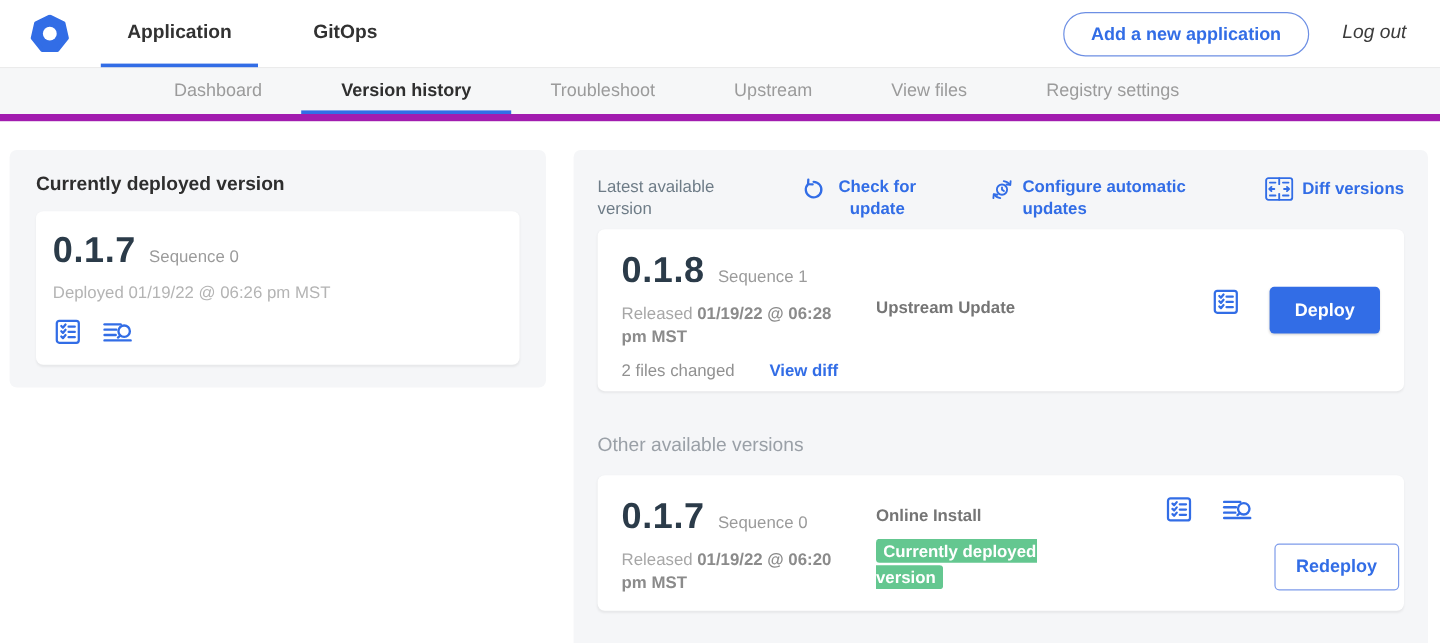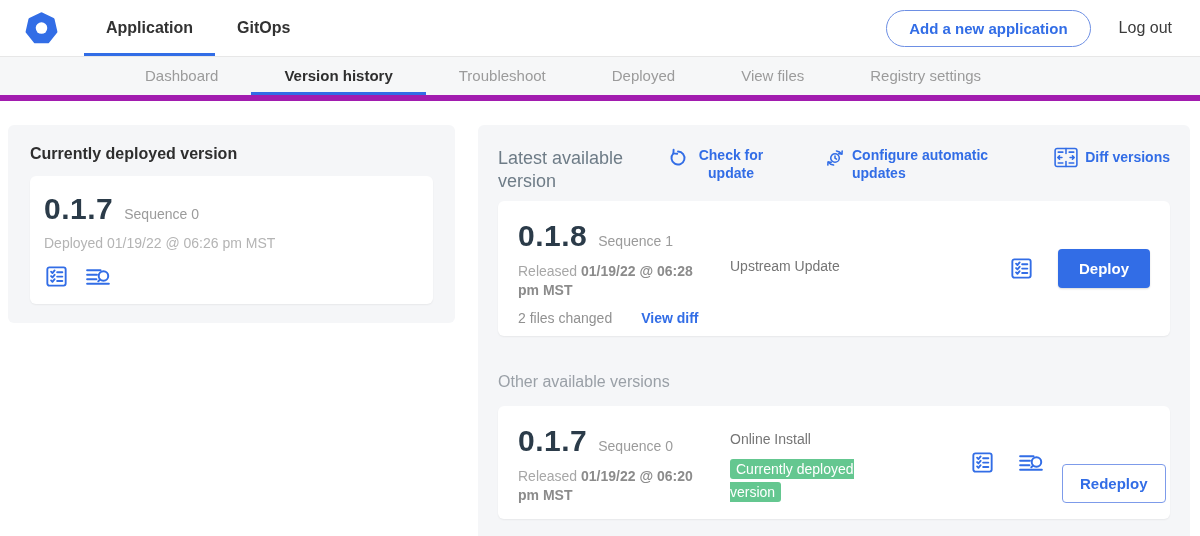--- a/index.html
+++ b/index.html
@@ -3,29 +3,29 @@
 <meta charset="utf-8">
 <style>
   * { margin:0; padding:0; box-sizing:border-box; }
   body { background:#fff; font-family:"Liberation Sans", sans-serif; }
   .app { position:relative; width:1200px; height:536px; background:#fff; overflow:hidden; }
 
   
   .navbar { display:flex; align-items:center; height:57px; padding-left:25px; padding-right:28px;
             background:#fff; border-bottom:1px solid #e7e7e7; }
   .logo { width:33px; height:33px; margin-right:26px; cursor:pointer; }
-  .nav-tabs { display:flex; height:100%; }
+  .nav-tabs { display:flex; height:100%;gap:24px; }
   .nav-tab { display:flex; align-items:center; height:100%; padding:0 22px; font-size:16px;
              font-weight:600; color:#323232; cursor:pointer; border-bottom:3px solid transparent;
              padding-top:3px; }
   .nav-tab.active { border-bottom-color:#326de6; }
   .nav-right { margin-left:auto; display:flex; align-items:center; gap:28px; }
   .pill-btn { background:#fff; border:1px solid #6d8fe4; color:#326de6; font-family:inherit;
               font-size:15px; font-weight:700; padding:9px 22px; border-radius:19px; cursor:pointer; }
-  .logout { font-size:16px; color:#3b3b3b; cursor:pointer; }
+  .logout { font-size:16px; color:#3b3b3b; cursor:pointer;font-style:italic; }
 
   
   .subnav { display:flex; height:44px; background:#f6f7f8; border-bottom:6px solid #a21caf;
             padding-left:112px; }
   .subnav-tab { display:flex; align-items:center; height:100%; padding:0 33px; font-size:15px;
                 color:#9b9b9b; cursor:pointer; border-bottom:3px solid transparent; padding-top:2px; }
   .subnav-tab.active { color:#2f2f2f; font-weight:600; border-bottom-color:#326de6; }
 
   
   .panel { position:absolute; background:#f5f6f8; border-radius:6px; }
@@ -39,46 +39,46 @@
   .version-row { display:flex; align-items:baseline; }
   .version-num { font-size:30px; font-weight:700; color:#2b3b49; letter-spacing:.5px; }
   .sequence { font-size:14px; color:#9b9b9b; margin-left:11px; }
   .deployed-date { font-size:14px; color:#b4b4b4; margin-top:9px; }
   .icon-row { display:flex; align-items:center; gap:15px; margin-top:13px; color:#326de6; }
   .icon-btn { width:25px; height:25px; cursor:pointer; color:#326de6; }
   .icon-btn svg { width:100%; height:100%; display:block; }
 
   
   .latest-header { display:flex; align-items:flex-start; }
-  .latest-title { width:132px; font-size:18px; color:#6e7c87; line-height:1.28; }
+  .latest-title { width:132px; font-size:14px; color:#6e7c87; line-height:1.28; }
   .action-link { display:flex; align-items:flex-start; gap:7px; color:#326de6; cursor:pointer; }
   .action-link .a-icon { width:20px; height:20px; flex:none; margin-top:1px; }
   .action-link .a-icon svg { width:100%; height:100%; display:block; }
   .action-text { font-size:14px; font-weight:600; line-height:1.25; }
   .act-check { margin-left:38px;text-align:center; }
   .act-auto  { margin-left:58px; }
   .act-diff  { margin-left:auto; align-items:center; }
   .act-diff .a-icon { width:24px; height:21px; margin-top:0; }
 
   
   .version-card { display:flex; align-items:flex-start; padding:18px 20px; }
   .latest-card { margin-top:8px; height:135px; }
   .other-card  { margin-top:15px; height:113px; }
   .vc-left { width:212px; flex:none; }
   .released { font-size:14px; color:#a7a7a7; margin-top:9px; width:178px; line-height:1.35; }
   .released b { color:#8b8b8b; font-weight:700; }
   .files-row { display:flex; align-items:center; gap:29px; margin-top:10px; font-size:14px; }
   .files-changed { color:#919191; }
   .view-diff { color:#326de6; font-weight:600; cursor:pointer; }
-  .vc-mid { width:240px; flex:none; font-size:14px; color:#757575; }
+  .vc-mid { width:240px; flex:none; font-size:14px; color:#757575;font-weight:bold; }
   .mid-latest { padding-top:39px; }
   .mid-other { padding-top:7px; }
   .badge-wrap { margin-top:11px; width:148px; line-height:1.62; }
   .badge { background:#64c790; color:#fff; font-size:14px; padding:2px 6px; border-radius:3px; }
-  .vc-right { margin-left:auto; align-self:center; display:flex; align-items:center; gap:22px; }
+  .vc-right { margin-left:auto; align-self:center; display:flex; align-items:flex-start; gap:22px; }
   .btn-primary { background:#326de6; color:#fff; border:0; font-family:inherit; font-size:15px;
                  font-weight:700; padding:11px 21px; border-radius:4px; cursor:pointer;
                  box-shadow:0 1px 2px rgba(0,0,0,.15); margin-left:2px; }
   .btn-outline { background:#fff; color:#326de6; border:1px solid #7d9bea; font-family:inherit;
                  font-size:15px; font-weight:700; padding:10px 17px; border-radius:4px; cursor:pointer;margin-top:41px; }
   .other-title { margin-top:37px; font-size:16px; color:#9aa0a7; }
 </style>
 </head>
 <body>
 
@@ -102,21 +102,21 @@
     <div class="nav-right">
       <button class="pill-btn">Add a new application</button>
       <span class="logout">Log out</span>
     </div>
   </header>
 
   <div class="subnav">
     <div class="subnav-tab">Dashboard</div>
     <div class="subnav-tab active">Version history</div>
     <div class="subnav-tab">Troubleshoot</div>
-    <div class="subnav-tab">Deployed</div>
+    <div class="subnav-tab">Upstream</div>
     <div class="subnav-tab">View files</div>
     <div class="subnav-tab">Registry settings</div>
   </div>
 
   <section class="panel left-panel">
     <div class="panel-title-dark">Currently deployed version</div>
     <div class="white-card deployed-card">
       <div class="version-row">
         <span class="version-num">0.1.7</span>
         <span class="sequence">Sequence 0</span>

